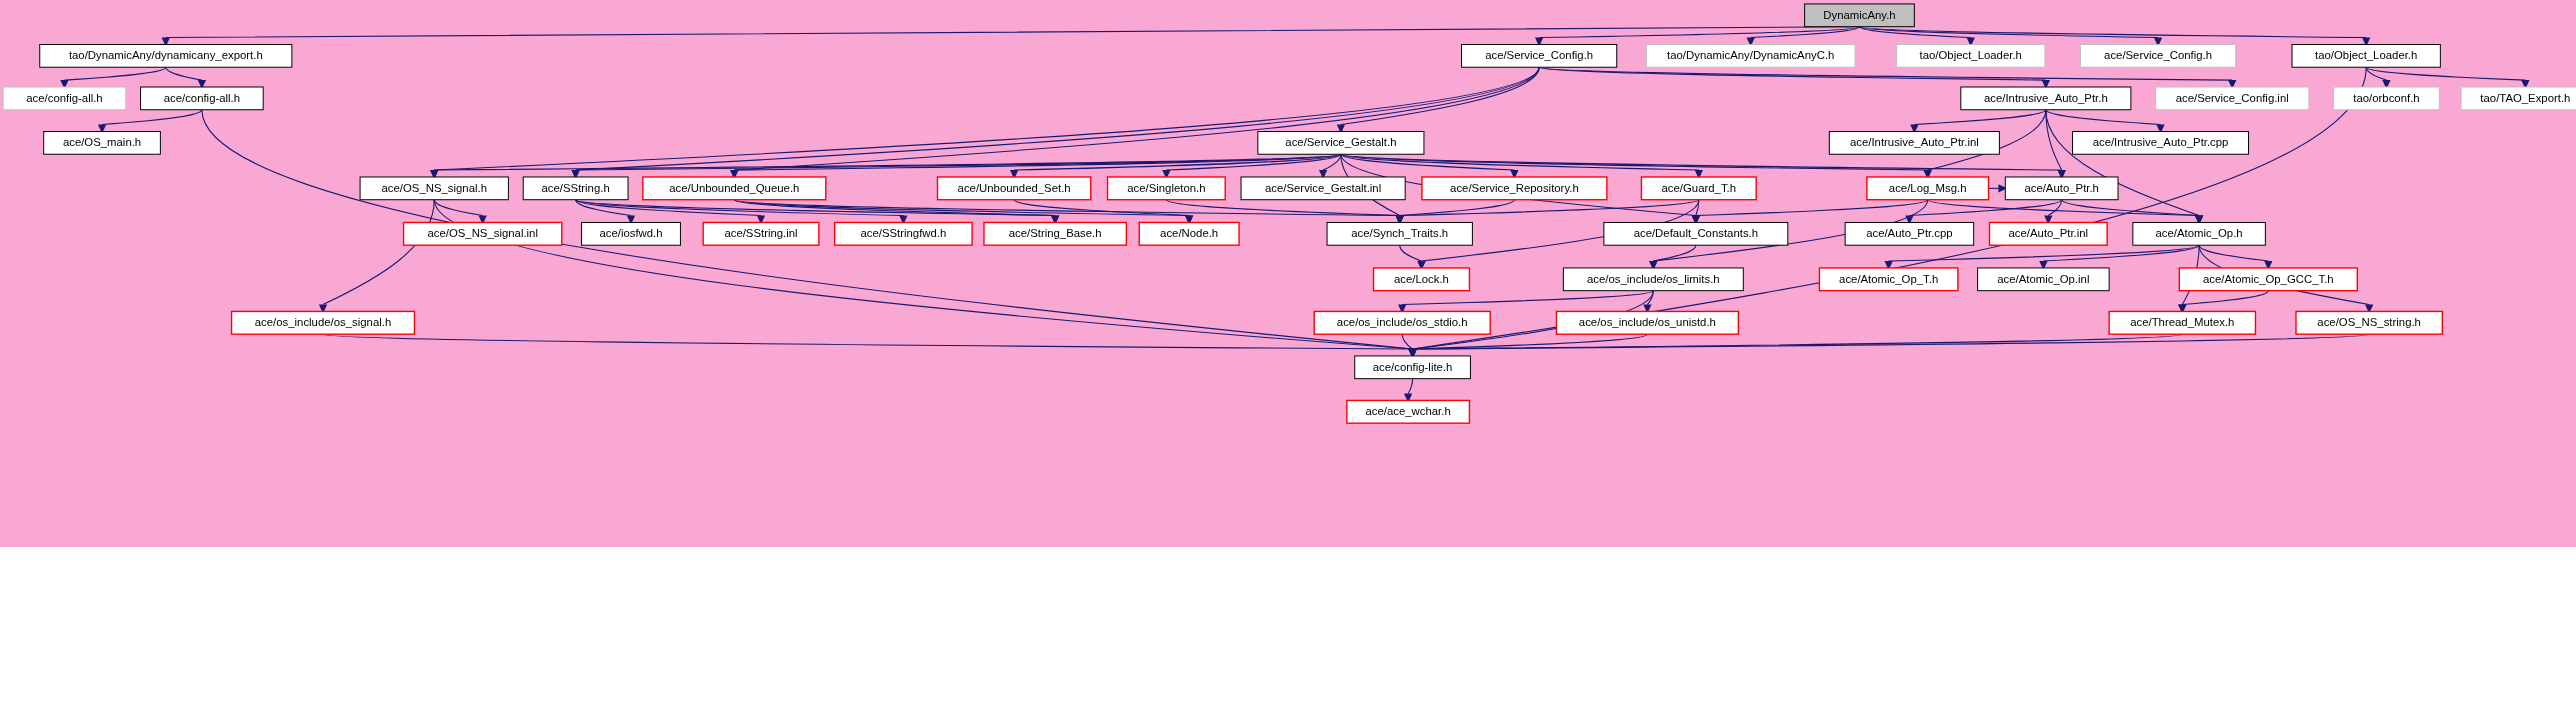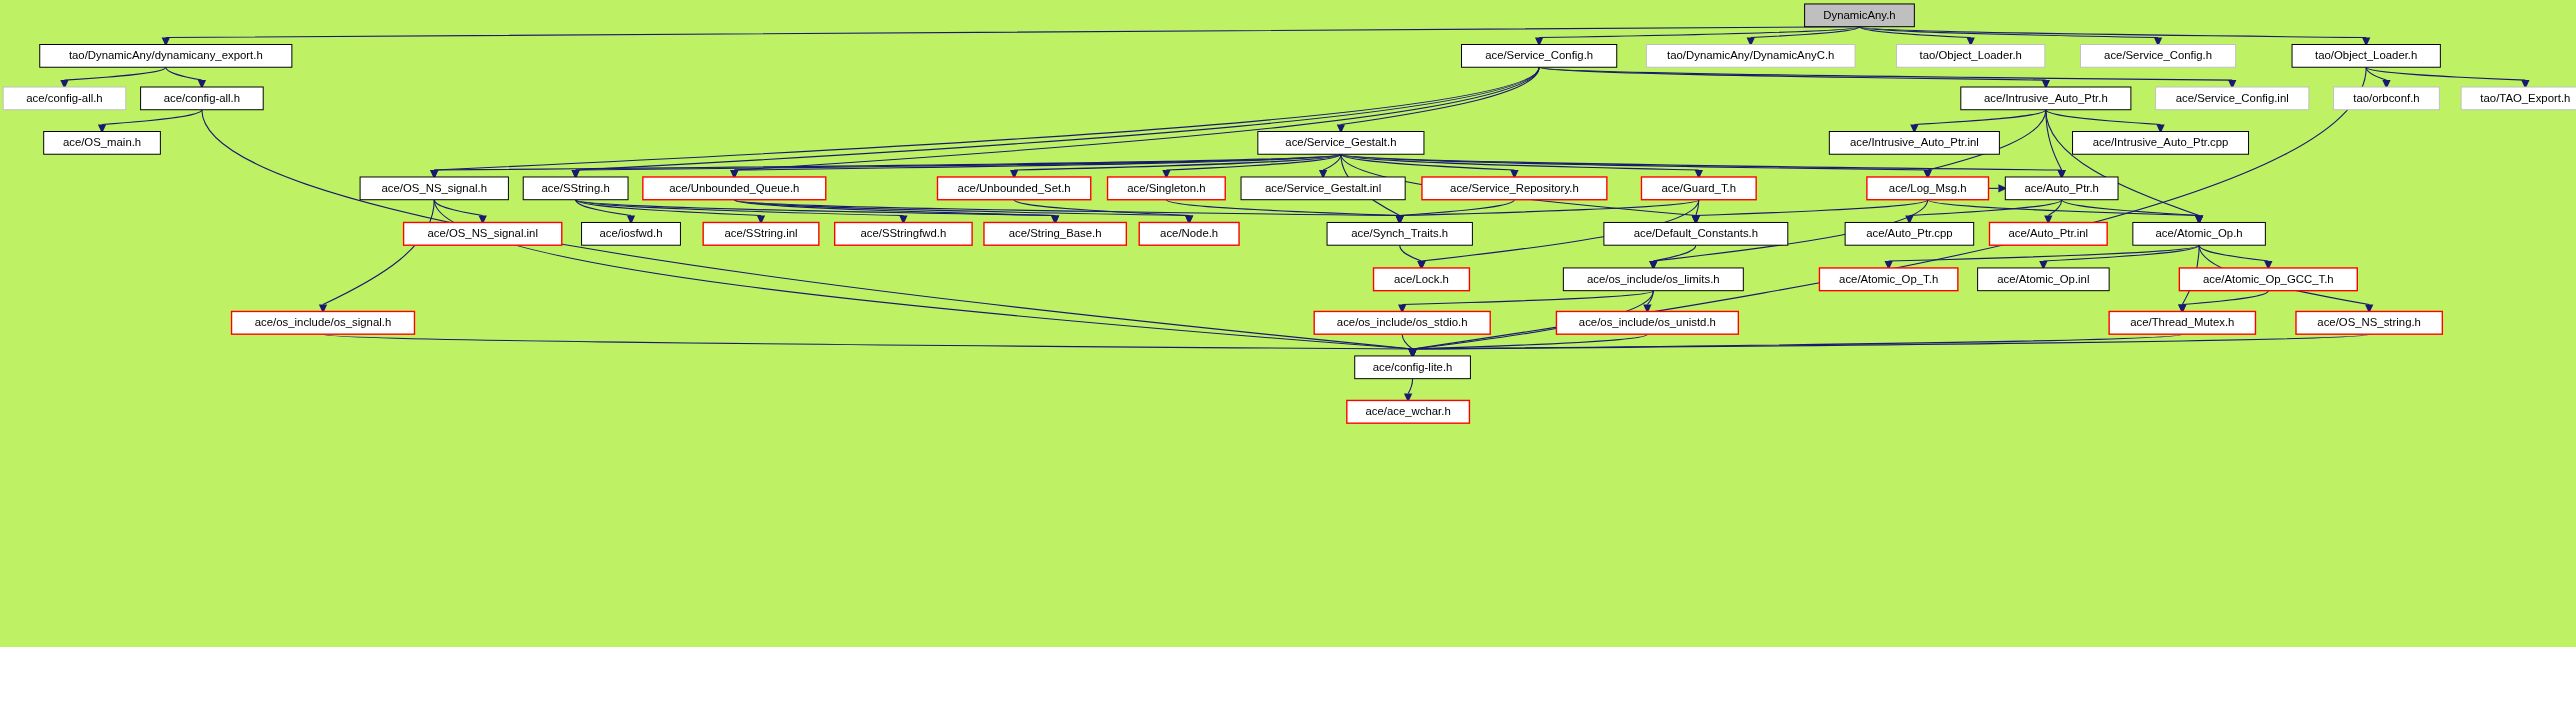--- a/index.html
+++ b/index.html
@@ -3,22 +3,22 @@
 <meta charset="utf-8">
 <style>
   html, body {
     margin: 0;
     padding: 0;
     background: #ffffff;
   }
   #graph-root {
     position: relative;
     width: 2576px;
-    height: 647px;
-    background: #bef264;
+    height: 547px;
+    background: #f9a8d4;
     font-family: "Liberation Sans", sans-serif;
   }
   svg#graph-canvas {
     position: absolute;
     left: 0;
     top: 0;
     width: 2576px;
     height: 701px;
     display: block;
   }

